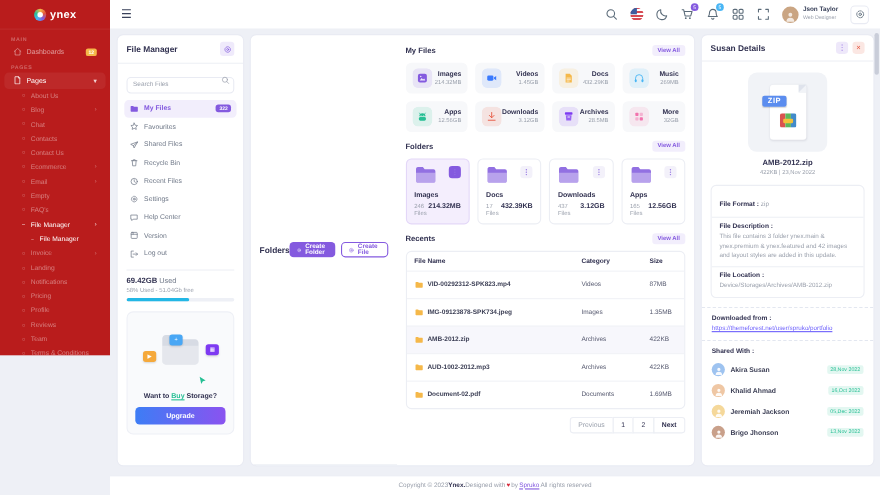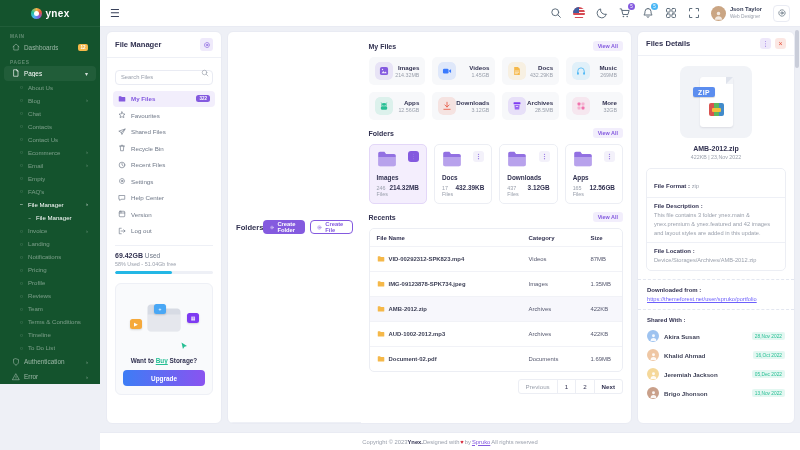--- a/index.html
+++ b/index.html
@@ -2,21 +2,21 @@
 <html><head>
 <meta charset="utf-8">
 <style>
   *{box-sizing:border-box;margin:0;padding:0}
   html,body{width:800px;height:450px;overflow:hidden;font-family:"Liberation Sans","DejaVu Sans",sans-serif;background:#eef0f6;color:#323251}
   .app{position:relative;width:800px;height:450px}
   svg{display:block}
   .ic{stroke:currentColor;fill:none;stroke-width:1.3;stroke-linecap:round;stroke-linejoin:round}
 
   
-  .sidebar{position:absolute;left:0;top:0;width:100px;height:384px;background:#14532d;overflow:hidden;z-index:3}
+  .sidebar{position:absolute;left:0;top:0;width:100px;height:323px;background:#b91c1c;overflow:hidden;z-index:3}
   .logo{display:flex;align-items:center;justify-content:center;gap:4px;height:27px;border-bottom:1px solid rgba(255,255,255,.06)}
   .logo-ic{width:11px;height:11px;border-radius:50%;background:conic-gradient(#f5b849,#e6533c,#845adf,#49b6f5,#26bf94,#f5b849);position:relative}
   .logo-ic::after{content:"";position:absolute;inset:3px;background:#fff;border-radius:50%}
   .logo-txt{color:#fff;font-weight:bold;font-size:10px;letter-spacing:.3px}
   .snav{padding-top:2px}
   .srow{display:flex;align-items:center;gap:4px;padding:3.4px 8px;margin:0 4px;color:rgba(255,255,255,.55);font-size:6.3px;border-radius:4px;cursor:pointer;white-space:nowrap}
   .srow .s-ic{width:8px;height:8px;flex:0 0 auto}
   .srow .s-label{overflow:hidden;text-overflow:ellipsis}
   .srow .s-badge{margin-left:auto;background:#f5b849;color:#fff;font-size:4.5px;font-weight:bold;padding:1px 2.5px;border-radius:2px}
   .srow .s-arrow{margin-left:auto;font-size:6px;opacity:.8}
@@ -1051,21 +1051,21 @@
         <span>Previous</span>
         <span>1</span>
         <span>2</span>
         <span>Next</span>
       </div>
     </div>
   </section>
 
   <section class="panel fd">
     <div class="p-head">
-      <span class="p-title">Files Details</span>
+      <span class="p-title">Susan Details</span>
       <span class="fd-btns">
         <span class="btn-sq more">⋮</span>
         <span class="btn-sq close">×</span>
       </span>
     </div>
     <div class="zip-box">
       <span class="zip-page"></span>
       <span class="rar">
           <i></i>
           <i></i>

